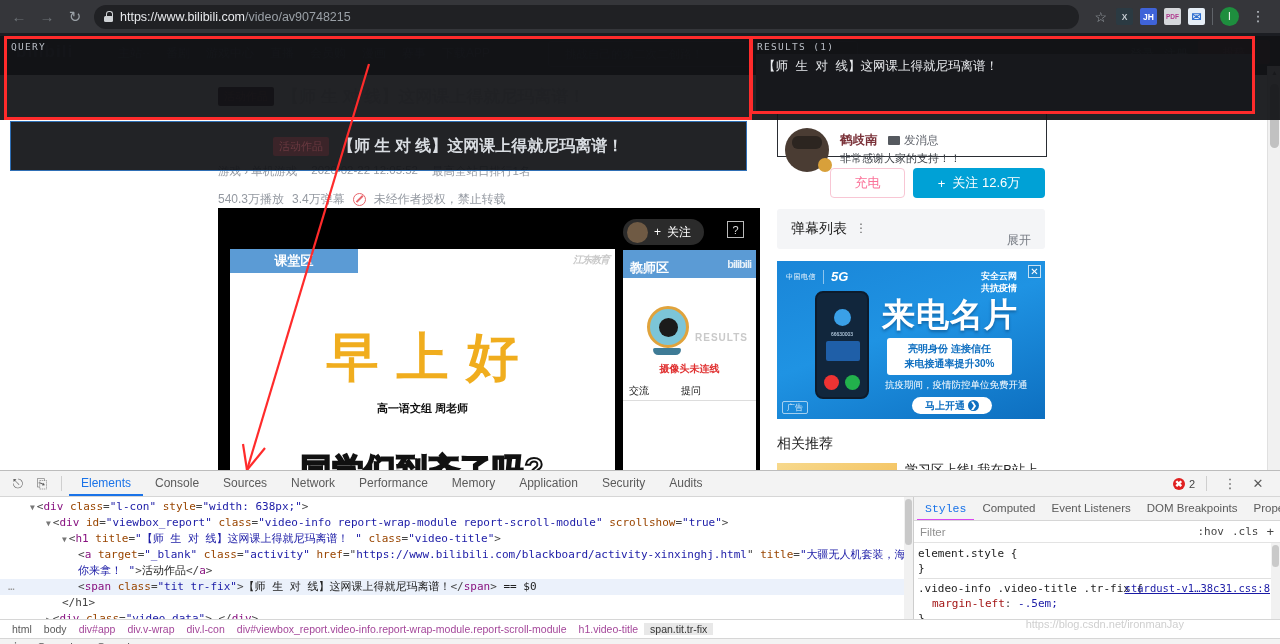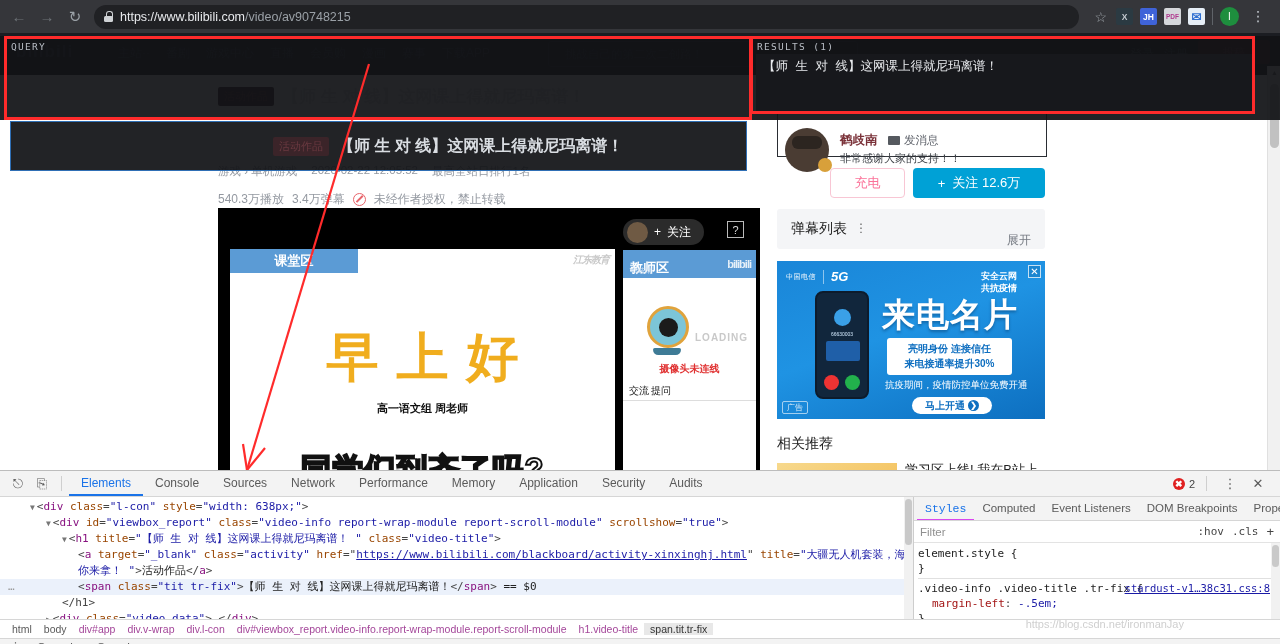--- a/index.html
+++ b/index.html
@@ -305,21 +305,21 @@
   .cam-load {
     position: absolute; left: 72px; top: 82px; color: #c9c9c9; font-size: 10px;
     font-weight: bold; letter-spacing: 1px;
   }
   .cam-off {
     position: absolute; left: 0; width: 100%; top: 112px; text-align: center;
     color: #e03030; font-size: 10px; font-weight: bold;
   }
   .tpanel-tabs {
     position: absolute; left: 0; top: 131px; width: 100%; height: 20px;
-    border-bottom: 1px solid #ddd; display: flex; gap: 2px; padding-left: 6px;
+    border-bottom: 1px solid #ddd; display: flex; gap: 32px; padding-left: 6px;
     align-items: center; font-size: 10px; color: #222;
   }
 
   
   .xp-overlay {
     position: absolute; left: 0; top: 36px; width: 1280px; height: 84px;
     background: rgba(17,18,21,0.93);
   }
   .xp-label {
     position: absolute; color: #b9bec6; font-size: 9.5px; letter-spacing: 1.3px;
@@ -391,21 +391,21 @@
     color: #222; padding-top: 2px; background: #fff;
   }
   .dom-line { white-space: nowrap; padding-left: 8px; height: 16px; }
   .dom-line.sel { background: #ebf1fb; }
   .ind1 { padding-left: 30px; } .ind2 { padding-left: 46px; }
   .ind3 { padding-left: 62px; } .ind4 { padding-left: 78px; }
   .tri { color: #777; font-size: 8px; margin-right: 2px; }
   .tag { color: #881280; }
   .attr { color: #994500; }
   .val { color: #1a1aa6; }
-  .lnk { color: #1a1aa6; text-decoration: underline; }
+  .lnk { color: #1a1aa6; }
   .txt { color: #222; }
   .punc { color: #444; }
   .dollar { color: #222; }
   .ellipsis-btn {
     position: absolute; left: 8px; color: #999; font-size: 11px; letter-spacing: 1px;
   }
   .dom-scroll {
     position: absolute; right: 0; top: 0; width: 9px; height: 122px; background: #f1f1f1;
   }
   .dom-scroll-thumb { position: absolute; left: 1px; top: 2px; width: 7px; height: 46px; background: #c9c9c9; border-radius: 4px;}
@@ -608,21 +608,21 @@
       </div>
 
       <div class="tpanel">
         <div class="tpanel-hdr">教师区</div>
         <div class="tpanel-sub">鹤歧南</div>
         <div class="tpanel-blogo">bilibili</div>
         <div class="cam">
             <span class="cam-lens"></span>
           </div>
         <div class="cam-stand"></div>
-        <div class="cam-load">LOADING</div>
+        <div class="cam-load">RESULTS</div>
         <div class="cam-off">摄像头未连线</div>
         <div class="tpanel-tabs">
           <span>交流</span>
           <span>提问</span>
         </div>
 
       </div>
     </div>
 
     <div class="page-scrollbar">

